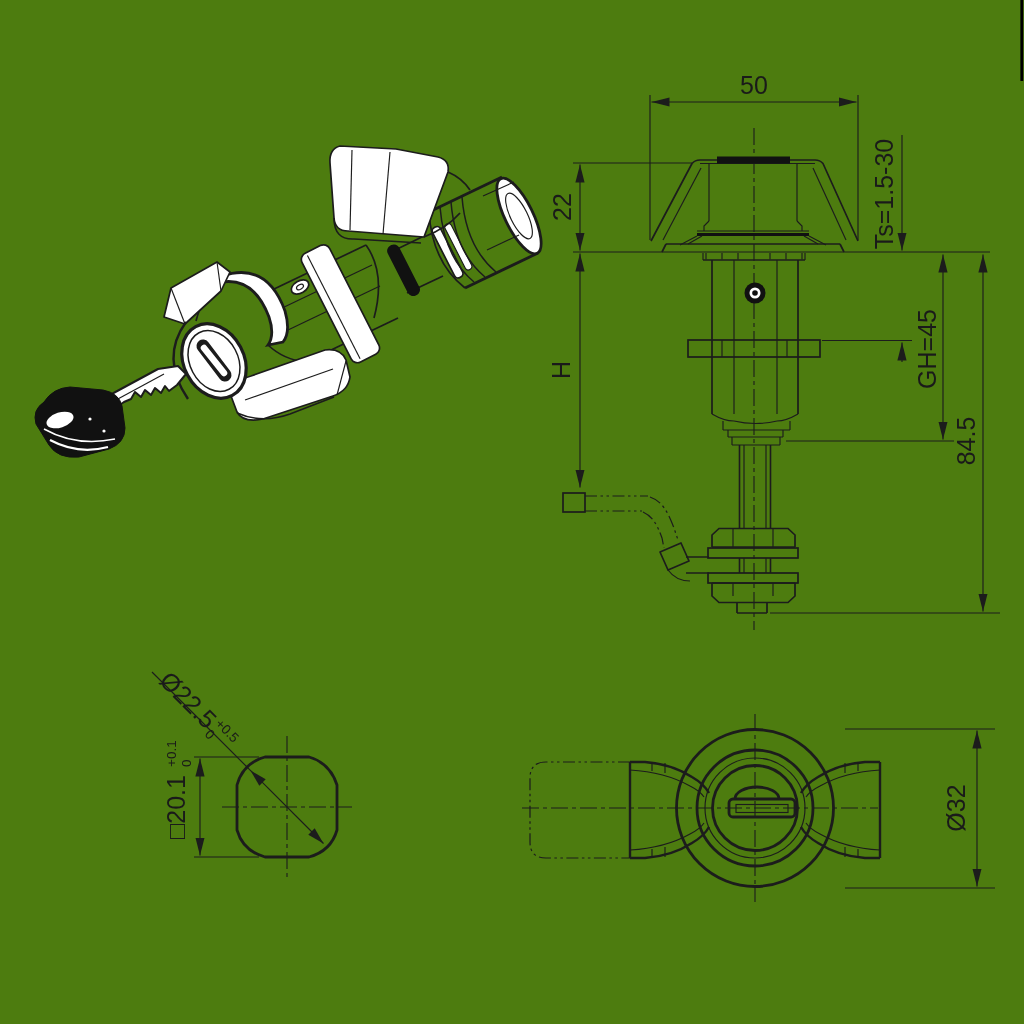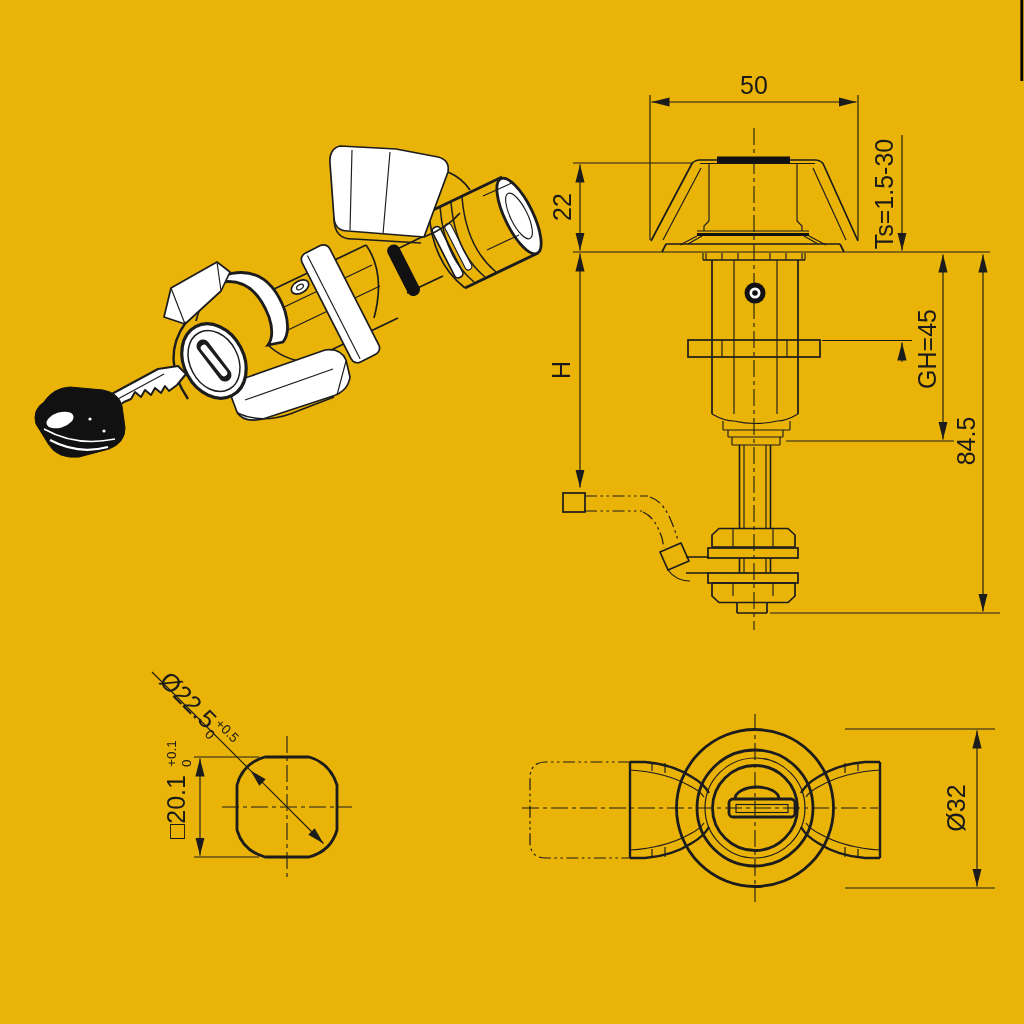--- a/index.html
+++ b/index.html
@@ -1,16 +1,16 @@
 <!DOCTYPE html>
 <html><head>
 <meta charset="utf-8">
 <style>
   html,body{margin:0;padding:0;background:#ffffff;width:1024px;height:1024px;overflow:hidden;}
-  #stage{position:relative;width:1024px;height:1024px;background:#eab308;}
+  #stage{position:relative;width:1024px;height:1024px;background:#4d7c0f;}
   svg{position:absolute;left:0;top:0;}
   text{font-family:"Liberation Sans","DejaVu Sans",sans-serif;fill:#1a1a1a;}
   .dim{font-size:25px;}
   .tol{font-size:13.5px;}
   .ln{stroke:#1c1c1c;fill:none;}
   .thick{stroke-width:2.8;}
   .med{stroke-width:1.7;}
   .thin{stroke-width:1.15;}
   .dimln{stroke:#1c1c1c;stroke-width:1.15;fill:none;}
   .cl{stroke:#1c1c1c;stroke-width:1.1;fill:none;stroke-dasharray:17 4 4 4;}

